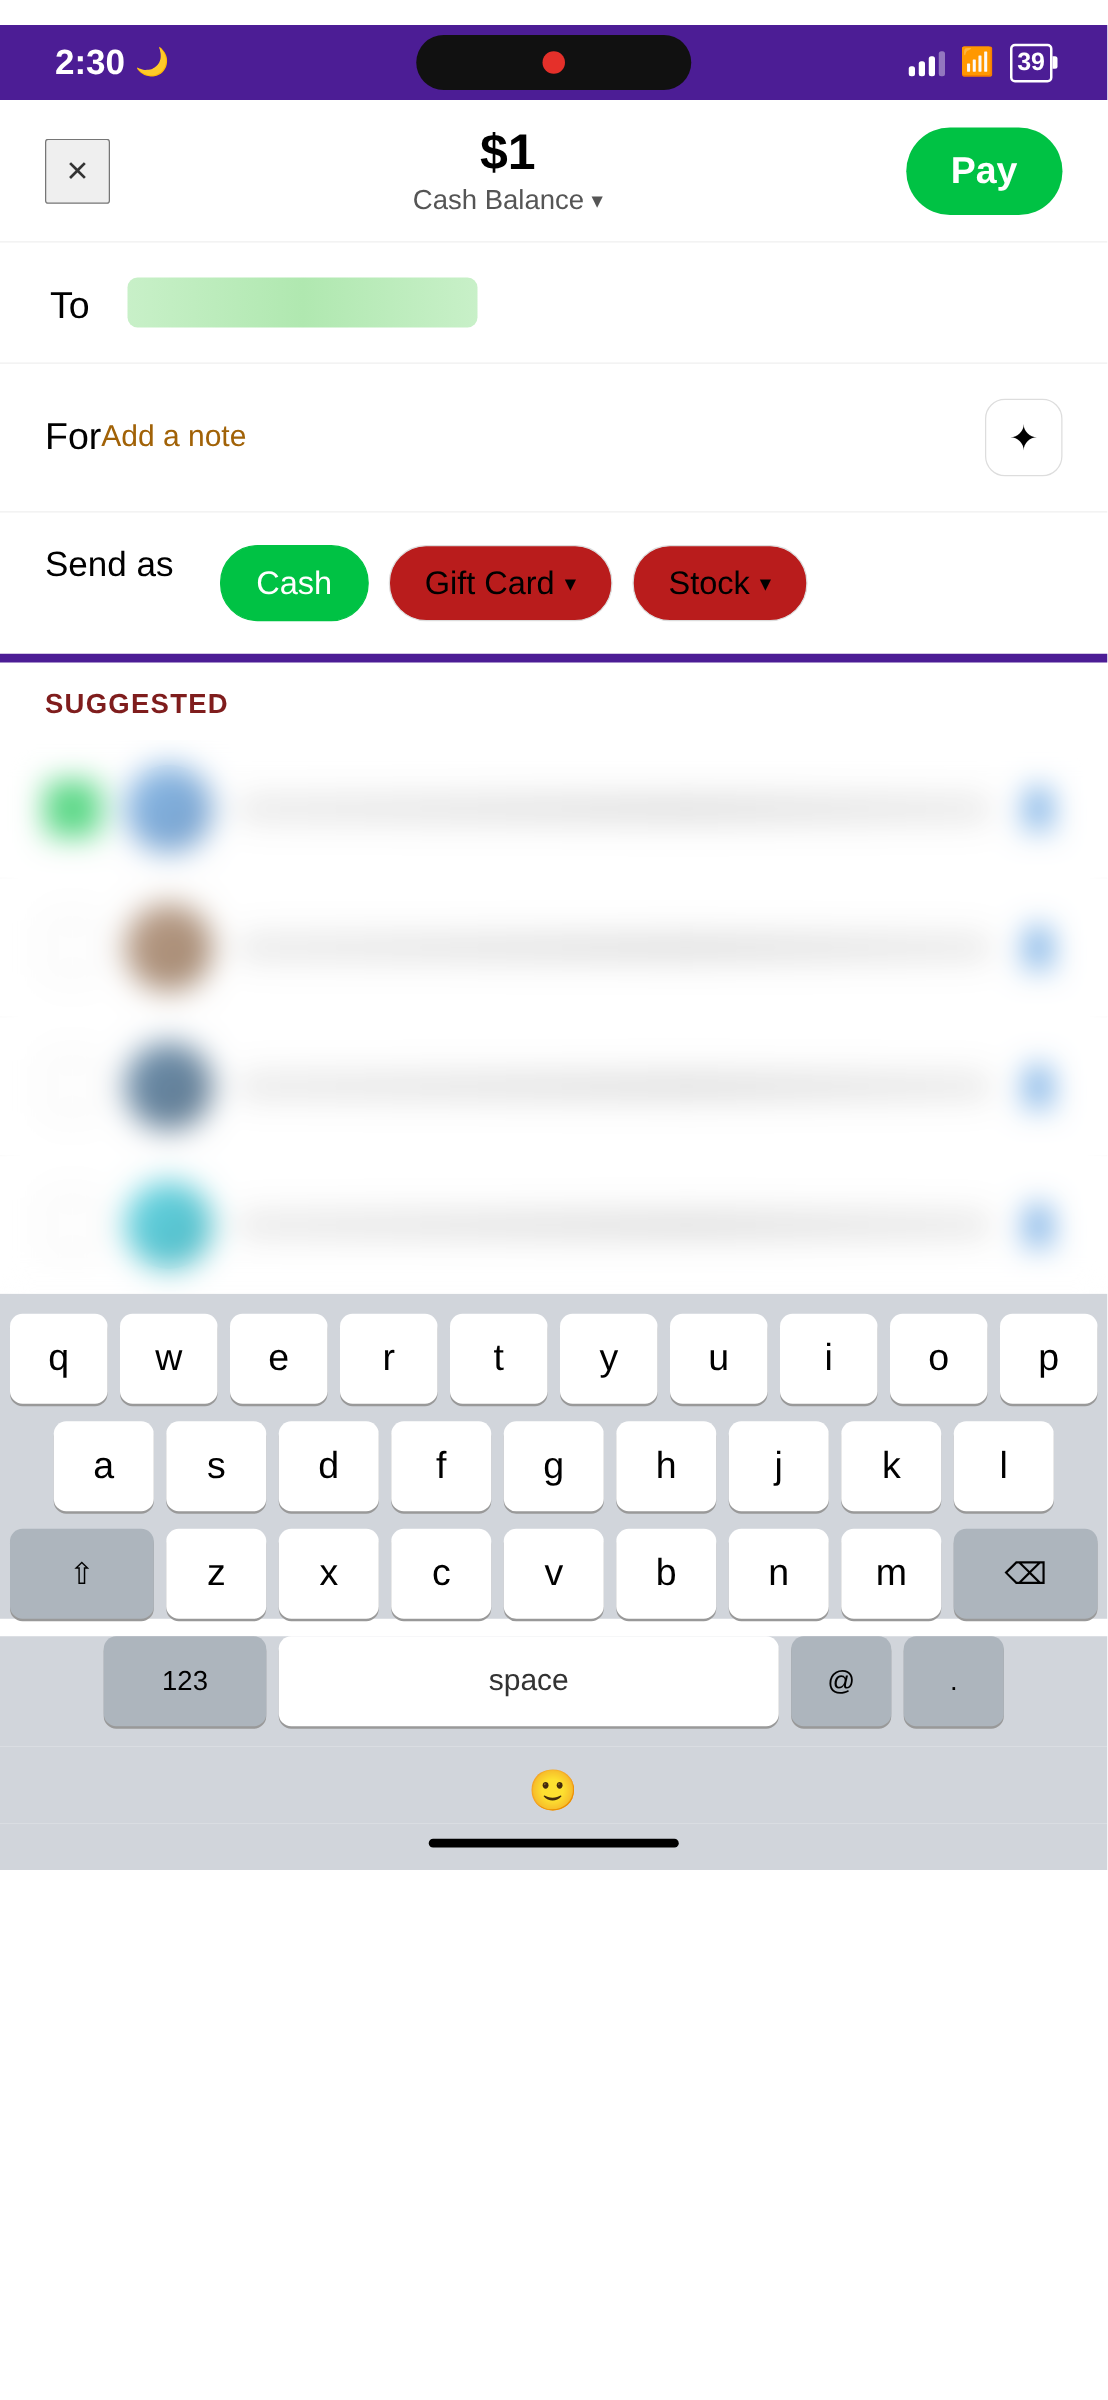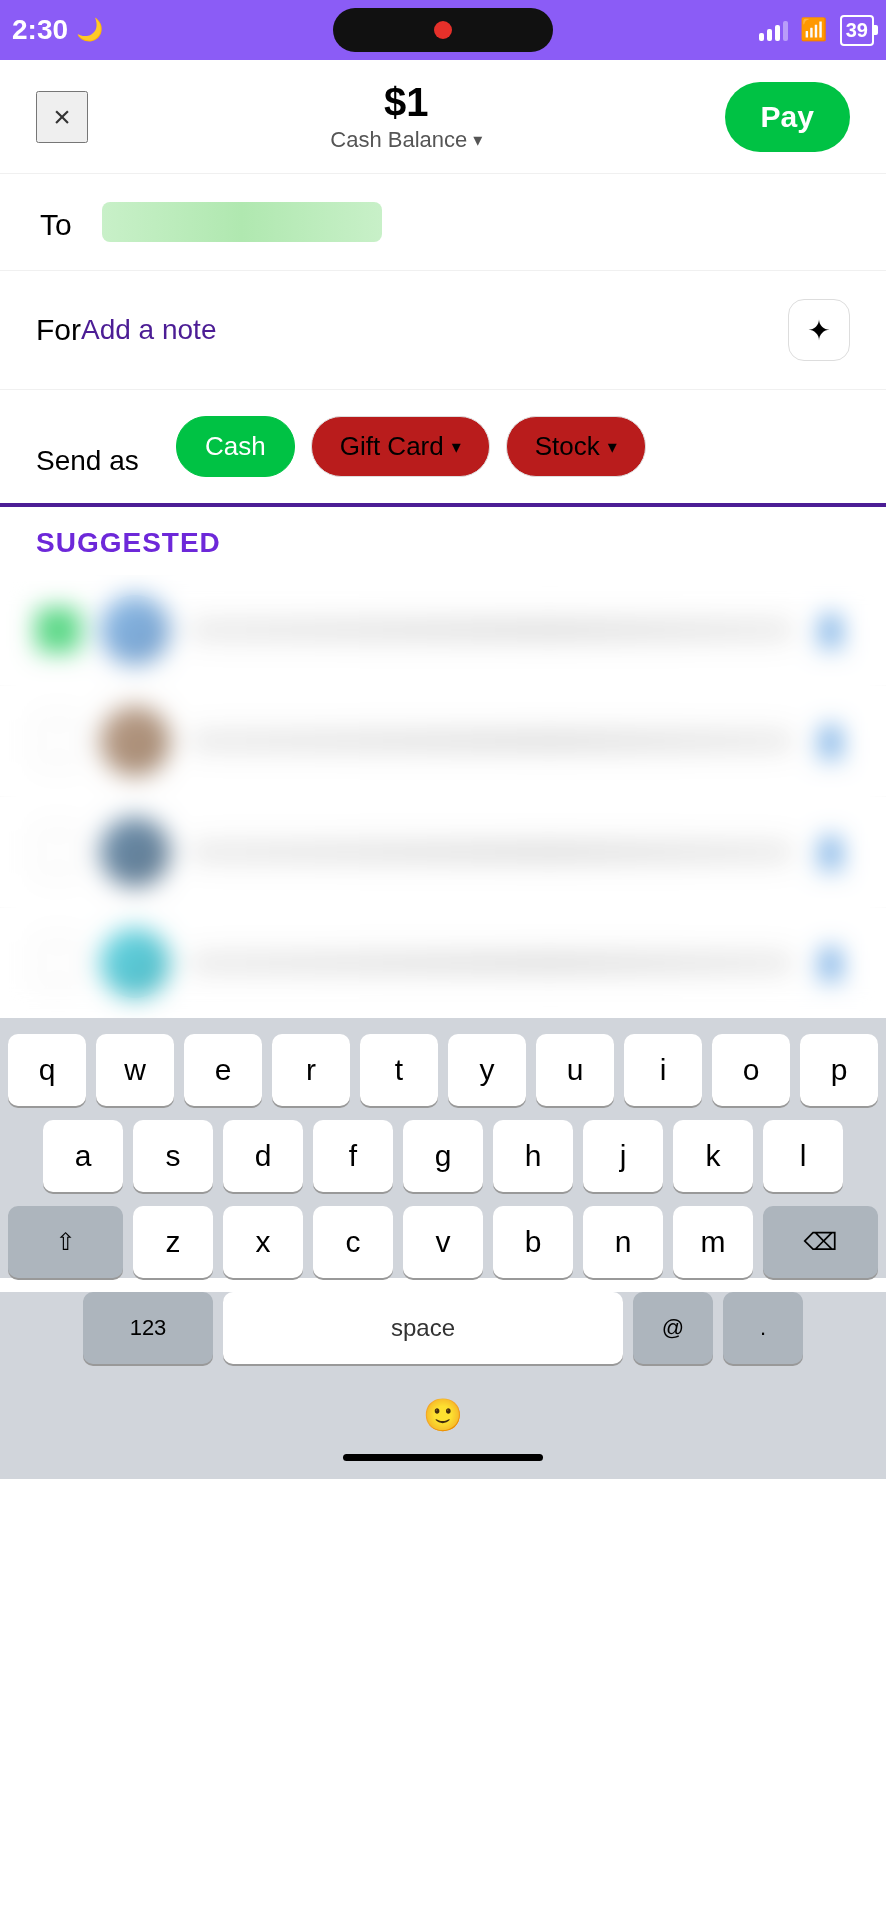--- a/index.html
+++ b/index.html
@@ -7,28 +7,29 @@
     body {
       width: 886px;
       min-height: 1920px;
       background: #fff;
       font-family: -apple-system, 'SF Pro Display', 'Helvetica Neue', Arial, sans-serif;
       overflow-x: hidden;
     }
 
     
     .status-bar {
-      background: #8b5cf6;
+      background: #4c1d95;
       color: #fff;
       height: 60px;
       display: flex;
       align-items: center;
       justify-content: space-between;
-      padding: 0 12px;
+      padding: 0 44px;
       position: relative;
+      margin-top: 20px;
     }
     .status-time {
       font-size: 28px;
       font-weight: 600;
       display: flex;
       align-items: center;
       gap: 8px;
     }
     .status-moon { font-size: 22px; }
     .status-pill {
@@ -173,45 +174,45 @@
     .for-left {
       display: flex;
       align-items: center;
     }
     .for-label {
       font-size: 30px;
       font-weight: 500;
       color: #000;
     }
     .for-placeholder {
-      font-size: 28px;
-      color: #4c1d95;
+      font-size: 24px;
+      color: #a16207;
     }
     .sparkle-btn {
       width: 62px;
       height: 62px;
       border: 1.5px solid #ddd;
       border-radius: 16px;
       display: flex;
       align-items: center;
       justify-content: center;
       cursor: pointer;
       background: #fff;
     }
     .sparkle-icon {
       font-size: 28px;
     }
 
     
     .send-as-section {
       padding: 26px 36px;
       display: flex;
-      align-items: flex-end;
+      align-items: flex-start;
       gap: 20px;
-      border-bottom: 4px solid #4c1d95;
+      border-bottom: 7px solid #4c1d95;
     }
     .send-as-label {
       font-size: 28px;
       font-weight: 500;
       color: #000;
       min-width: 120px;
     }
     .send-as-options {
       display: flex;
       gap: 16px;
@@ -235,23 +236,23 @@
     }
     .option-btn .chevron {
       font-size: 18px;
     }
 
     
     .suggested-section {
       padding: 20px 0 0 0;
     }
     .suggested-title {
-      font-size: 28px;
+      font-size: 22px;
       font-weight: 700;
-      color: #6d28d9;
+      color: #7f1d1d;
       letter-spacing: 1px;
       padding: 0 36px 16px;
       text-transform: uppercase;
     }
     .contact-list {
       display: flex;
       flex-direction: column;
     }
     .contact-item {
       display: flex;

